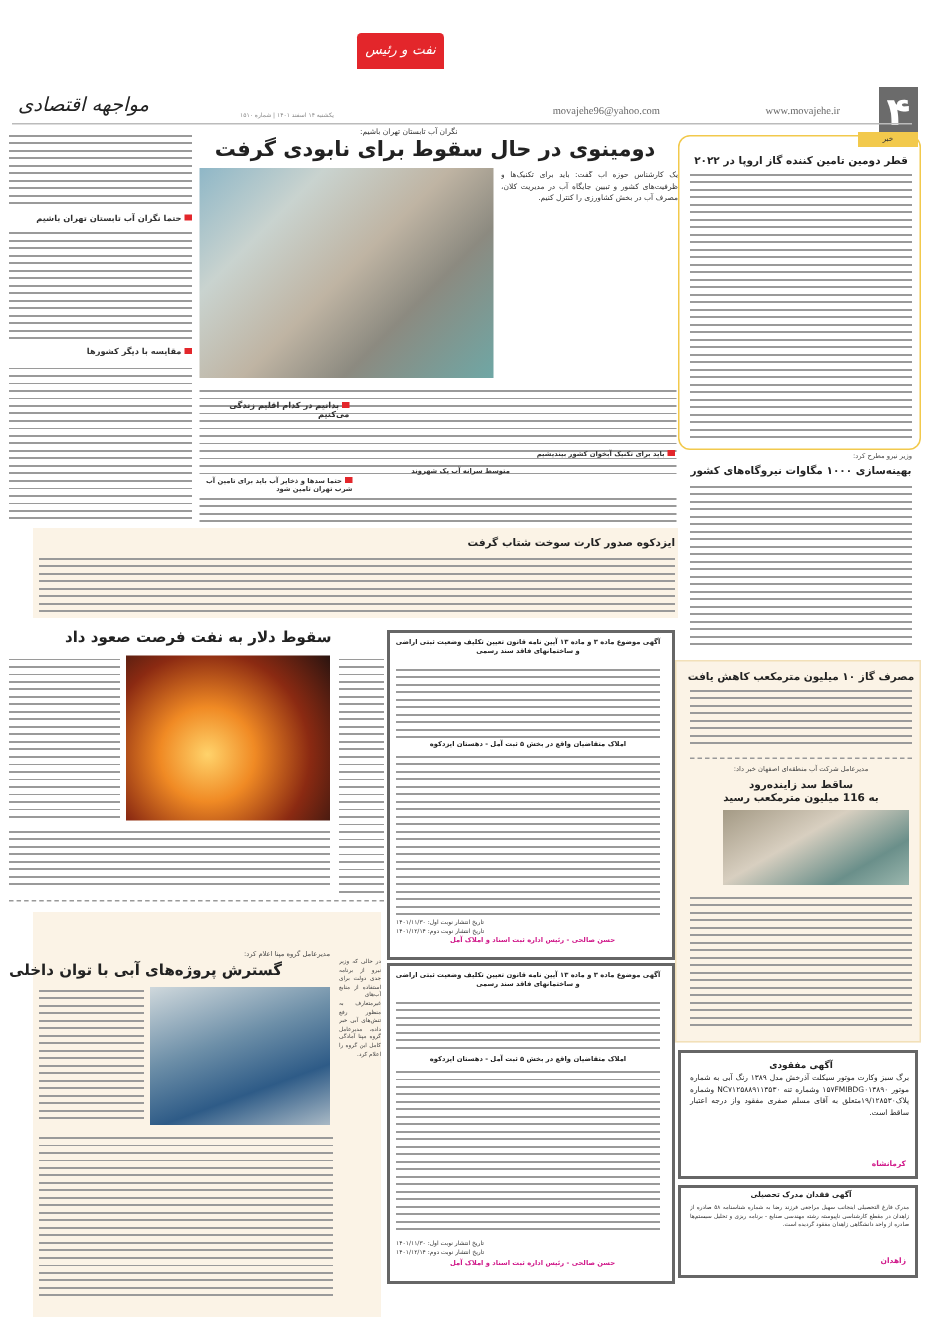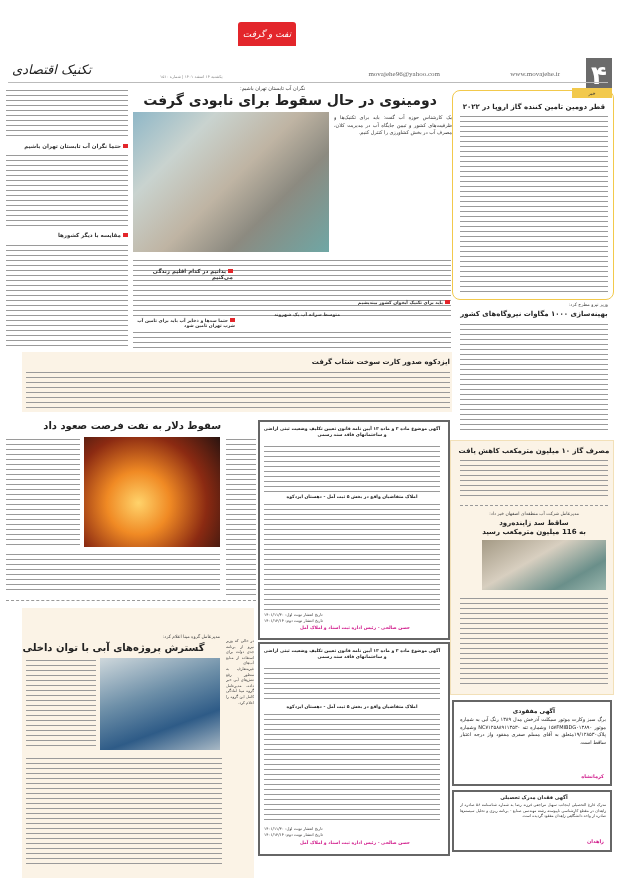--- a/index.html
+++ b/index.html
@@ -30,23 +30,23 @@
   .ad-title{font-size:6px;font-weight:bold;text-align:center;color:#222;}
   .ad-sign{font-size:5px;color:#d0198a;font-weight:bold;}
   .dots{border-top:1px dashed #999;height:0;}
 </style>
 </head>
 <body>
 
 <div class="abs page-num">۴</div>
 <div class="abs www">www.movajehe.ir</div>
 <div class="abs mail">movajehe96@yahoo.com</div>
-<div class="abs logo-nafta">نفت و گرفت</div>
+<div class="abs logo-nafta">نفت و رئیس</div>
 <div class="abs date-line">یکشنبه ۱۴ اسفند ۱۴۰۱ | شماره ۱۵۱۰</div>
-<div class="abs brand">تکنیک اقتصادی</div>
+<div class="abs brand">مواجهه اقتصادی</div>
 <div class="abs rule"></div>
 
 <div class="abs news-box"></div>
 <div class="abs news-tag">خبر</div>
 <div class="abs col-title" style="top:103px;right:10px;width:152px;">قطر دومین تامین کننده گاز اروپا در ۲۰۲۲</div>
 <div class="abs lines" style="top:114px;right:12px;width:148px;height:180px;"><span style="opacity:0">آژانس بین‌المللی انرژی اعلام کرد که قطر دومین تامین‌کننده گاز مایع اروپا پس از آمریکا در سال ۲۰۲۲ به شمار می‌رود.</span></div>
 
 <div class="abs" style="top:302px;right:12px;font-size:4.5px;color:#444;">وزیر نیرو مطرح کرد:</div>
 <div class="abs col-title" style="top:310px;right:10px;width:152px;">بهینه‌سازی ۱۰۰۰ مگاوات نیروگاه‌های کشور</div>
 <div class="abs lines" style="top:322px;right:12px;width:148px;height:112px;"><span style="opacity:0">علی اکبر محرابیان وزیر نیرو روز گذشته در مراسم رونمایی از دستاوردهای جدید کولرهای آبی با هدف بهینه‌سازی مصرف برق اظهار داشت.</span></div>
@@ -94,21 +94,21 @@
 
 <div class="abs" style="top:420px;left:6px;width:215px;font-size:10px;font-weight:bold;text-align:right;color:#222;">سقوط دلار به نفت فرصت صعود داد</div>
 <div class="abs photo-fire" style="top:437px;left:84px;width:136px;height:110px;"></div>
 <div class="abs lines" style="top:437px;left:6px;width:74px;height:110px;"></div>
 <div class="abs lines" style="top:437px;left:226px;width:30px;height:160px;"><span style="opacity:0">قیمت نفت روز جمعه در پی رکود بازار دلار افزایش یافت.</span></div>
 <div class="abs lines" style="top:552px;left:6px;width:214px;height:40px;"></div>
 <div class="abs dots" style="top:600px;left:6px;width:250px;"></div>
 
 <div class="abs beige" style="top:608px;left:22px;width:232px;height:270px;"></div>
 <div class="abs" style="top:634px;left:120px;width:100px;font-size:4.5px;color:#444;text-align:right;">مدیرعامل گروه مپنا اعلام کرد:</div>
-<div class="abs" style="top:642px;left:6px;width:215px;font-size:10px;font-weight:bold;text-align:center;color:#222;">گسترش پروژه‌های آبی با توان داخلی</div>
+<div class="abs" style="top:642px;left:6px;width:215px;font-size:10px;font-weight:bold;text-align:left;color:#222;">گسترش پروژه‌های آبی با توان داخلی</div>
 <div class="abs photo-pump" style="top:658px;left:100px;width:120px;height:92px;"></div>
 <div class="abs lines-beige" style="top:658px;left:26px;width:70px;height:92px;"></div>
 <div class="abs" style="top:638px;left:226px;width:28px;height:230px;font-size:3.8px;line-height:5.6px;text-align:justify;color:#444;overflow:hidden;">در حالی که وزیر نیرو از برنامه جدی دولت برای استفاده از منابع آب‌های غیرمتعارف به منظور رفع تنش‌های آبی خبر داده، مدیرعامل گروه مپنا آمادگی کامل این گروه را اعلام کرد.</div>
 <div class="abs lines-beige" style="top:756px;left:26px;width:196px;height:112px;"></div>
 
 <div class="abs ad-box" style="top:420px;left:258px;width:188px;height:216px;"></div>
 <div class="abs ad-title" style="top:426px;left:262px;width:180px;font-size:4.5px;line-height:6px;">آگهی موضوع ماده ۳ و ماده ۱۳ آیین نامه قانون تعیین تکلیف وضعیت ثبتی اراضی و ساختمانهای فاقد سند رسمی</div>
 <div class="abs" style="top:494px;left:262px;width:180px;font-size:4.5px;font-weight:bold;text-align:center;">املاک متقاضیان واقع در بخش ۵ ثبت آمل - دهستان ایزدکوه</div>
 <div class="abs lines" style="top:444px;left:264px;width:176px;height:48px;"></div>
 <div class="abs lines" style="top:502px;left:264px;width:176px;height:108px;"></div>

